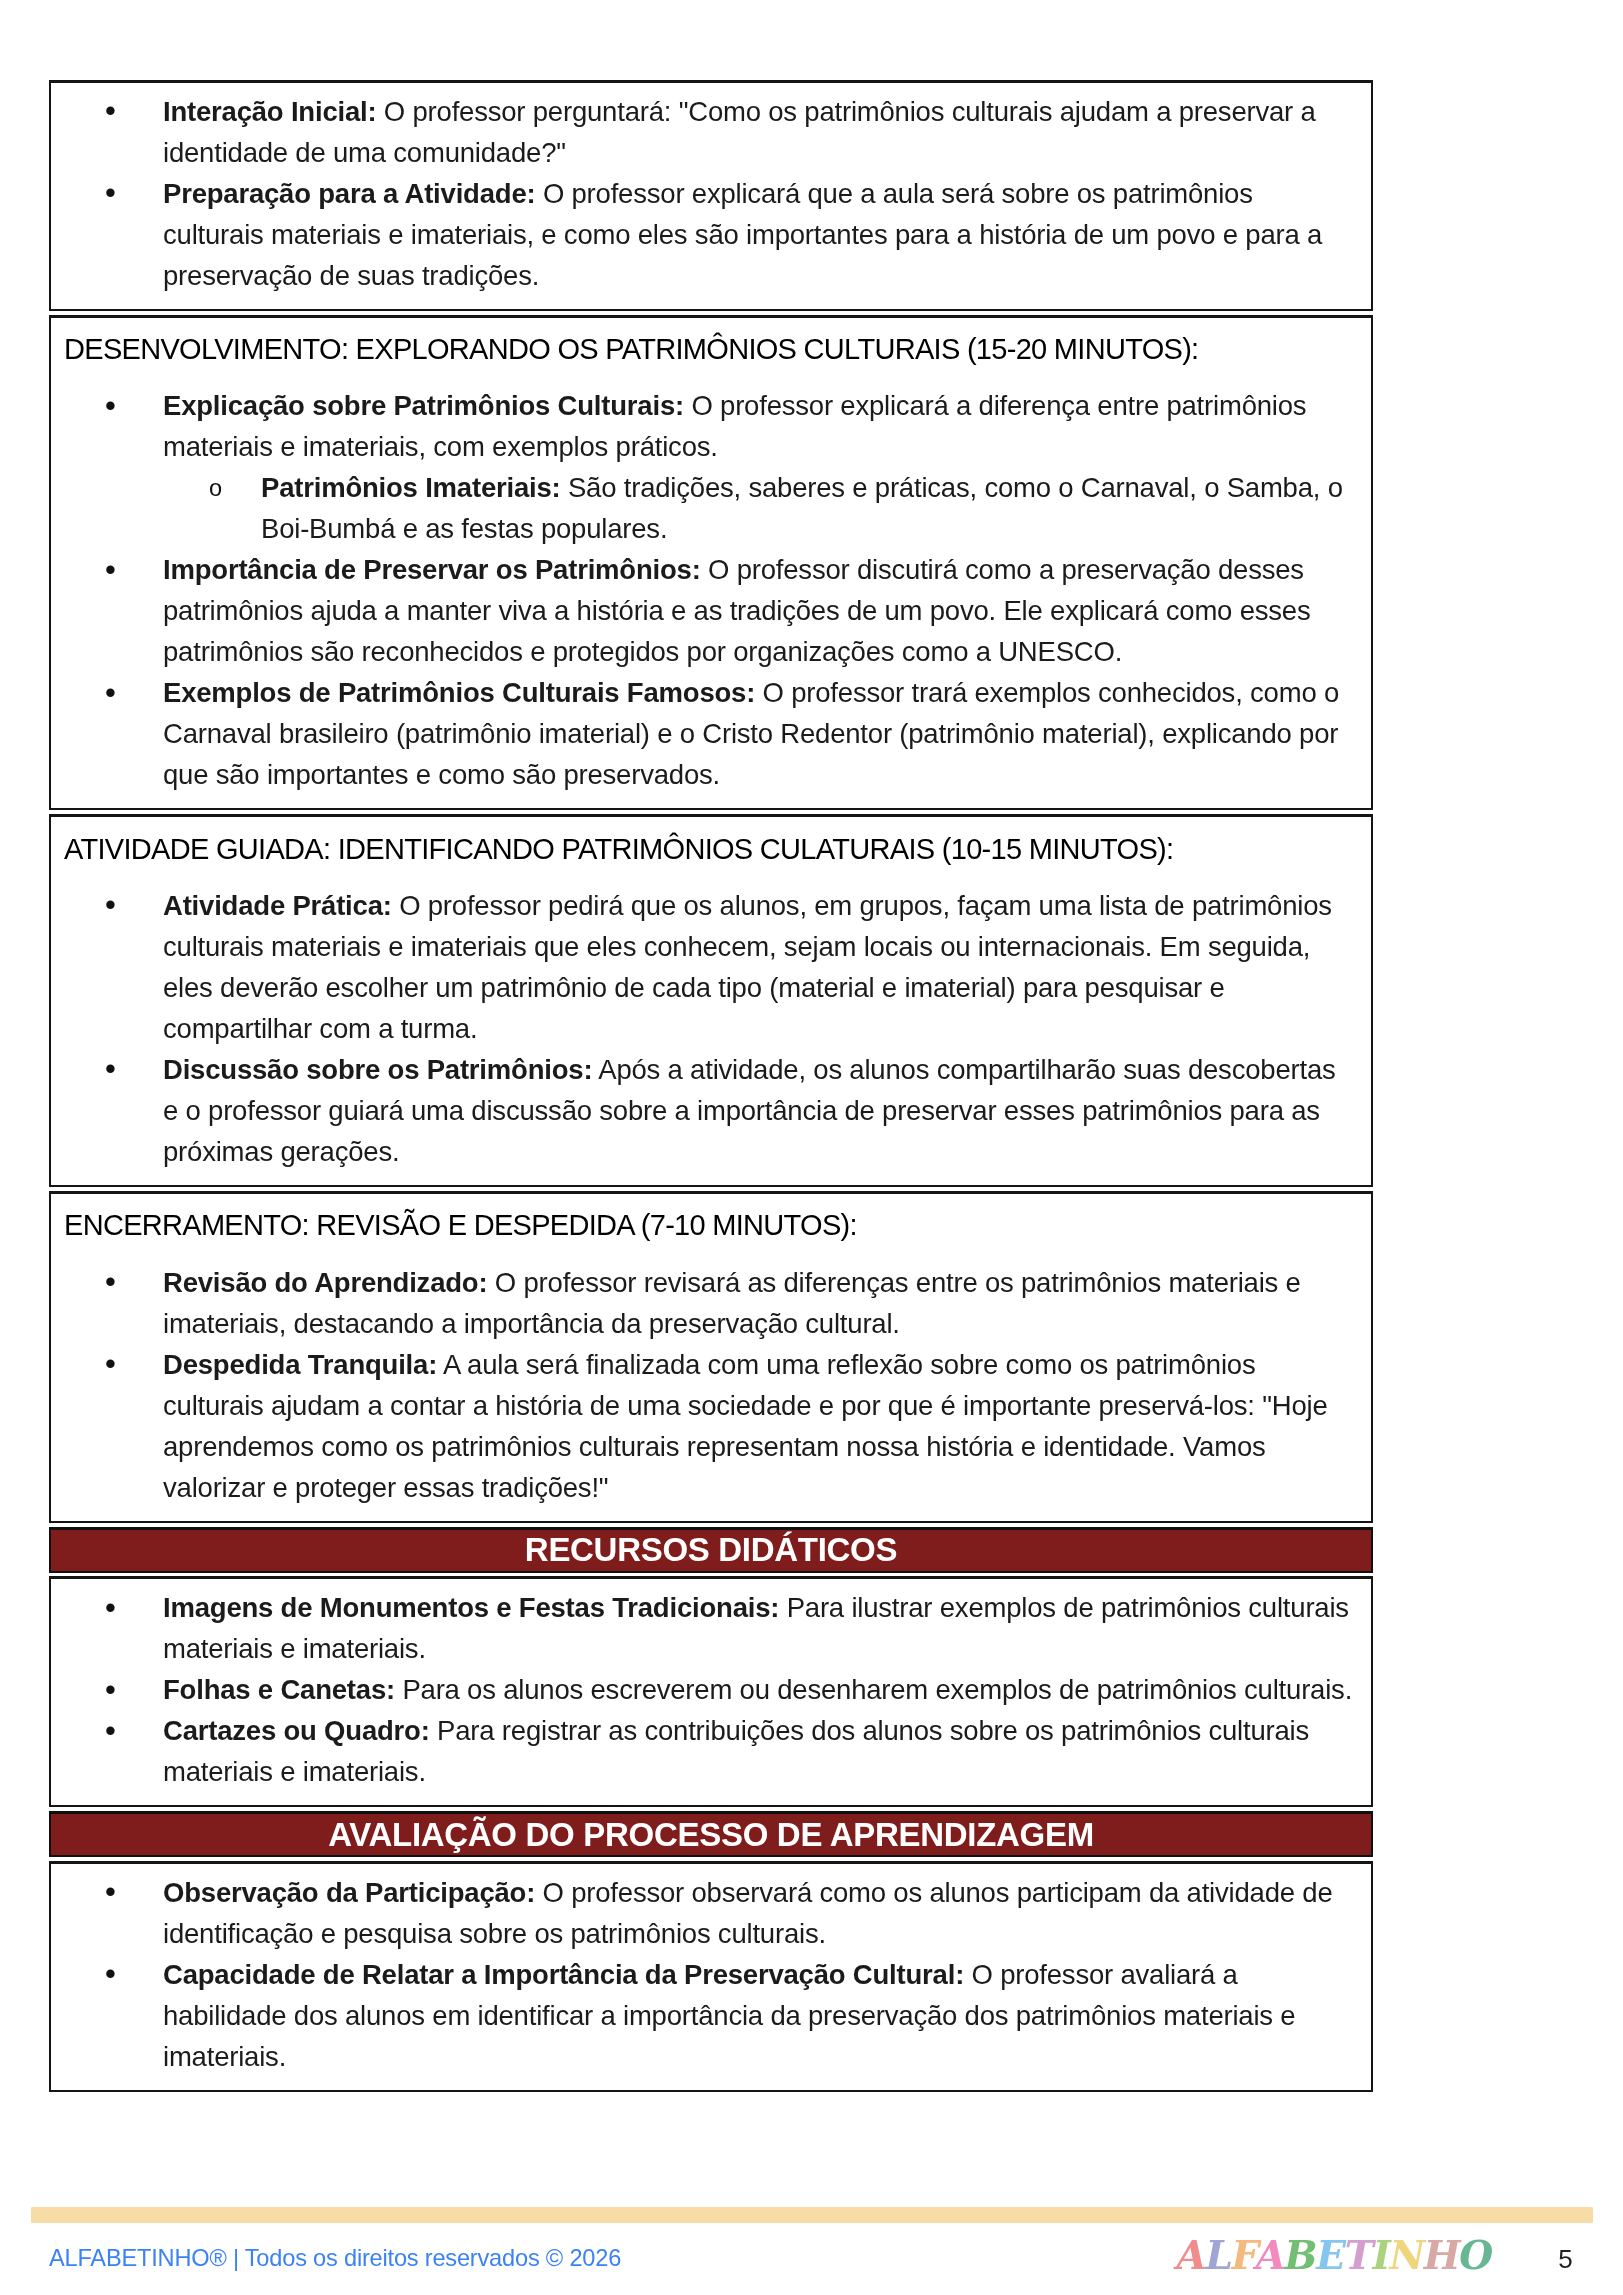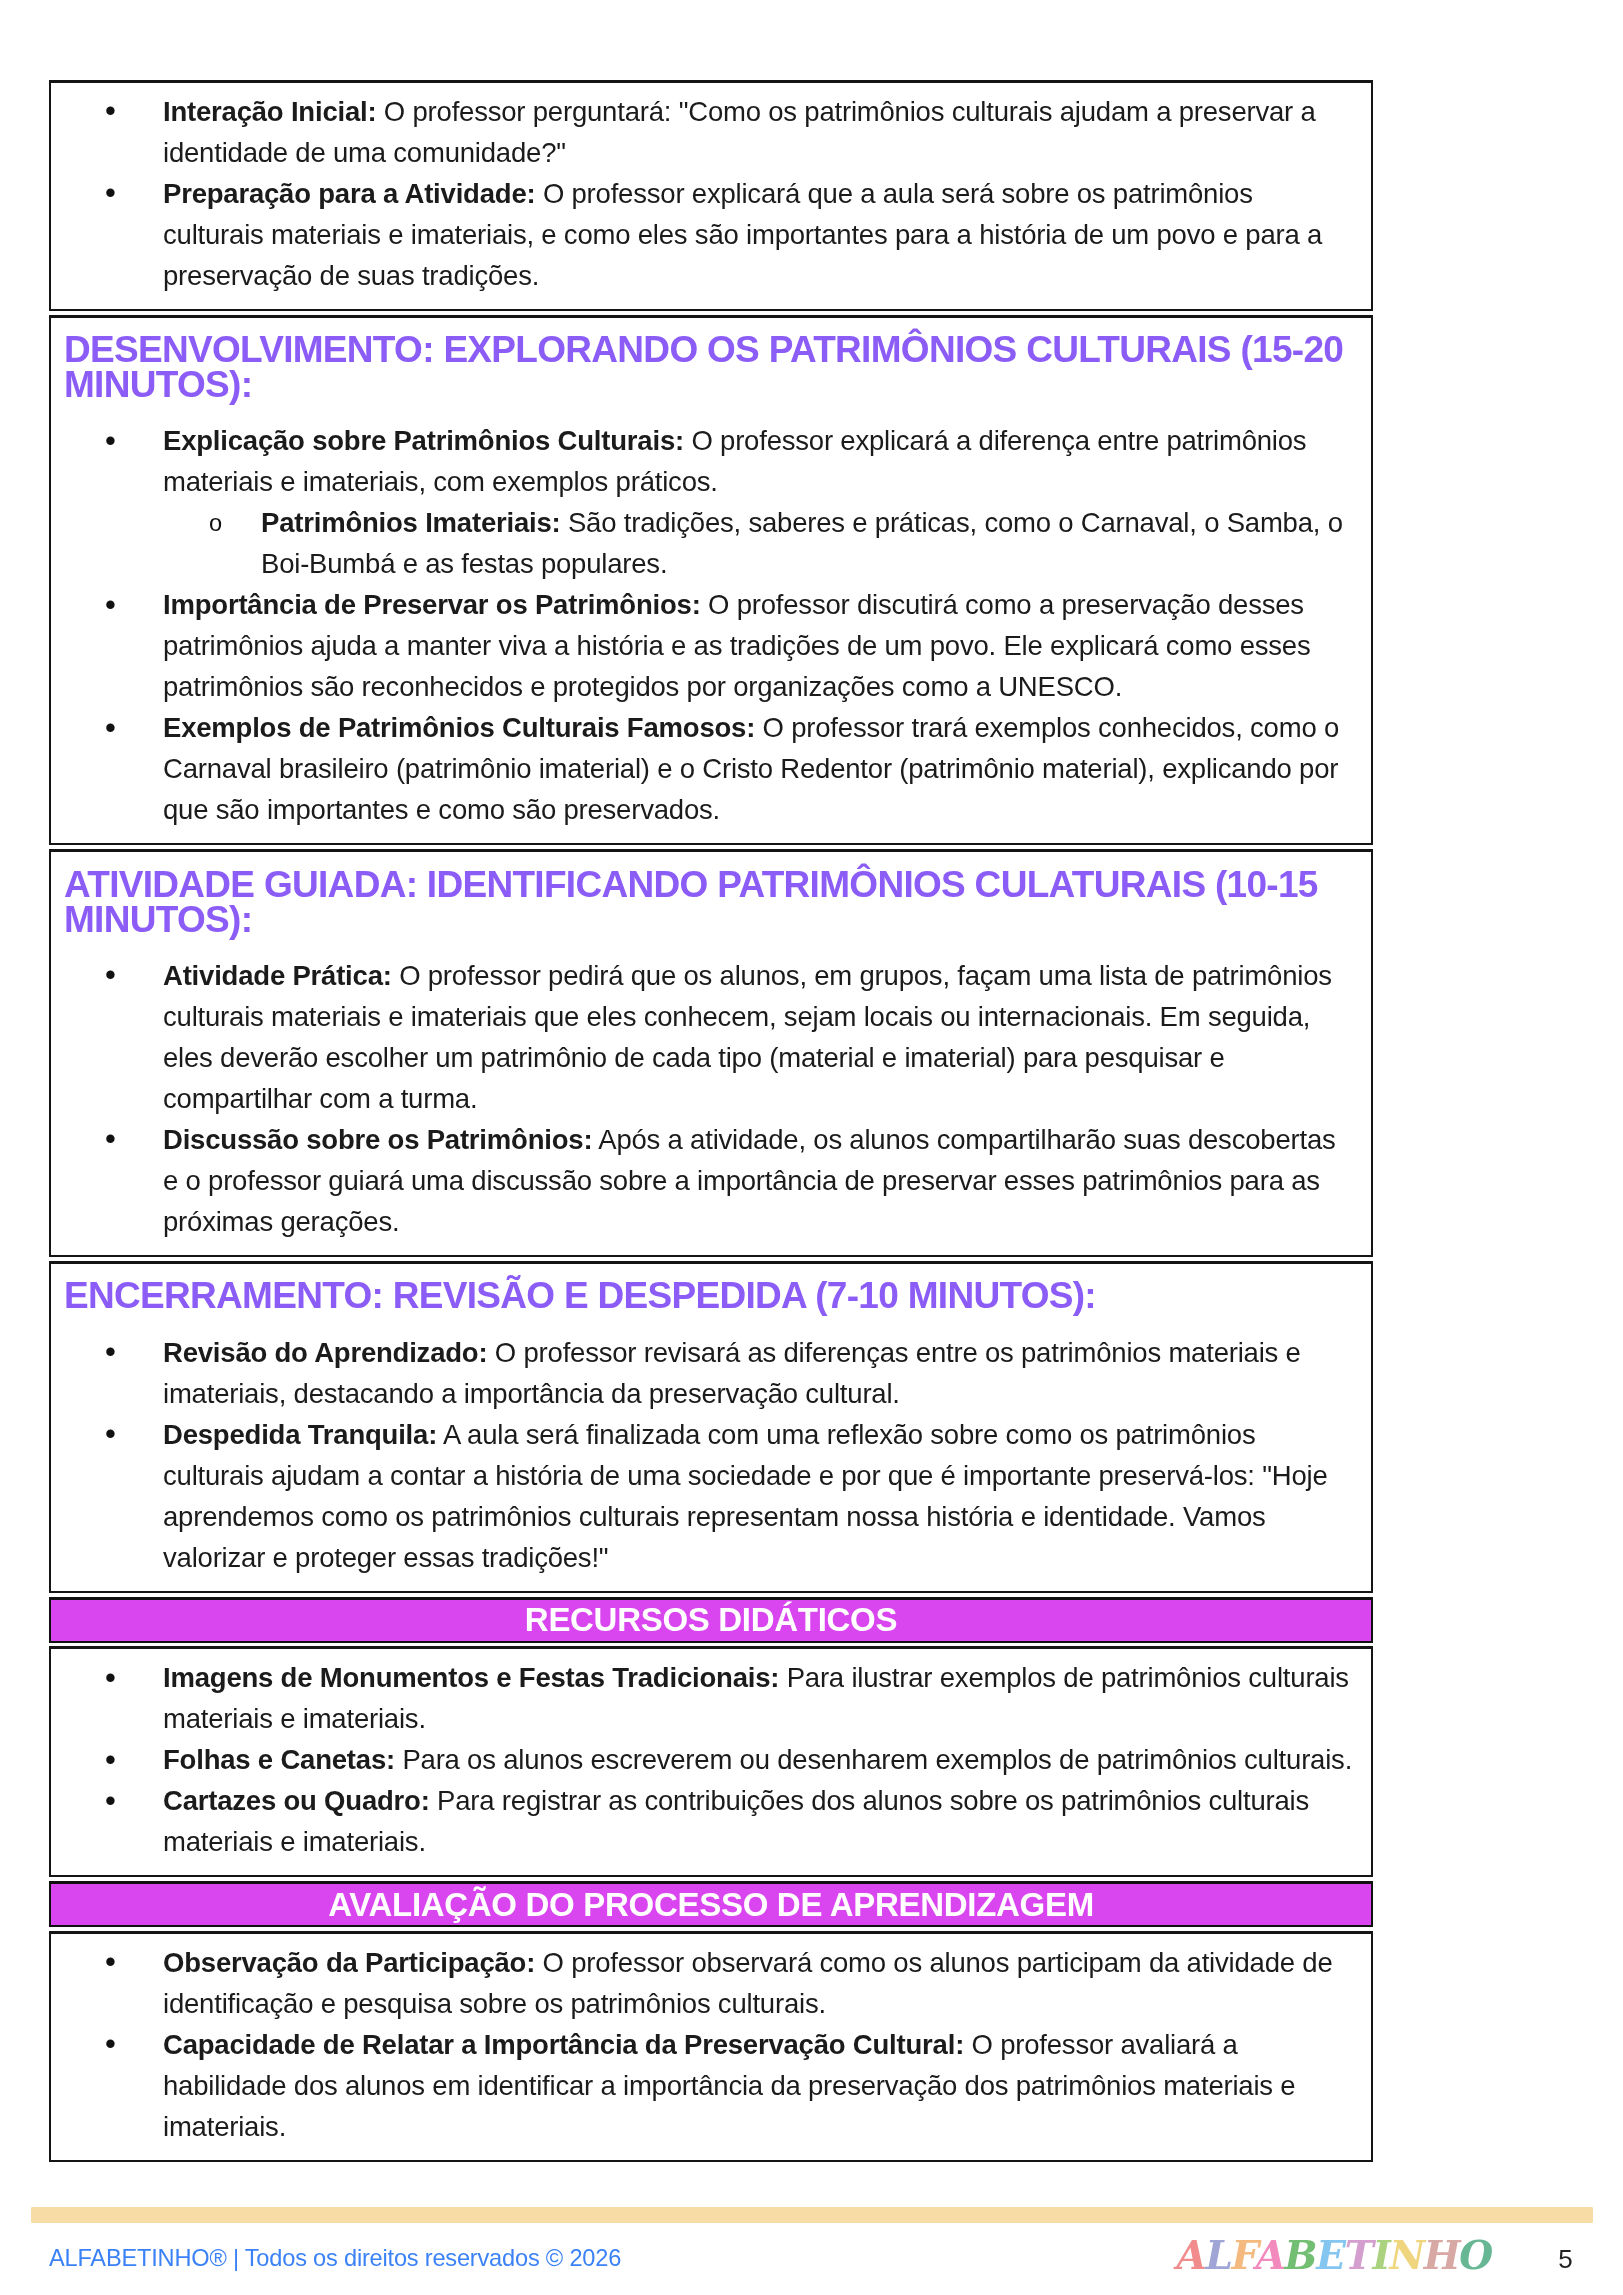--- a/index.html
+++ b/index.html
@@ -20,24 +20,24 @@
   }
   .box{
     border:2px solid #151515;
     border-top-width:3.9px;
     background:#ffffff;
     padding:7.9px 18.3px 13px 13px;
     margin-bottom:3.9px;
   }
   .red-h{
     margin:6.5px 0 18.3px 0;
-    font-size:37px;
+    font-size:29px;
     line-height:35px;
-    font-weight:bold;
-    color:#8b5cf6;
+    font-weight:normal;
+    color:#000000;
     letter-spacing:-0.7px;
   }
   ul{list-style:none;margin:0;padding:0;}
   .bullet{
     position:relative;
     padding-left:99px;
     font-size:27.5px;
     line-height:41px;
     letter-spacing:-0.2px;
   }
@@ -61,21 +61,21 @@
     position:absolute;
     left:46px;
     top:0.7px;
     font-size:23.6px;
     color:#111;
   }
   .bl{font-weight:bold;}
   .banner{
     border:2px solid #101010;
     border-top-width:3.3px;
-    background:#d946ef;
+    background:#7f1d1d;
     height:41px;
     margin-bottom:3.9px;
     display:flex;
     align-items:center;
     justify-content:center;
   }
   .banner span{
     color:#ffffff;
     font-weight:bold;
     font-size:33px;

